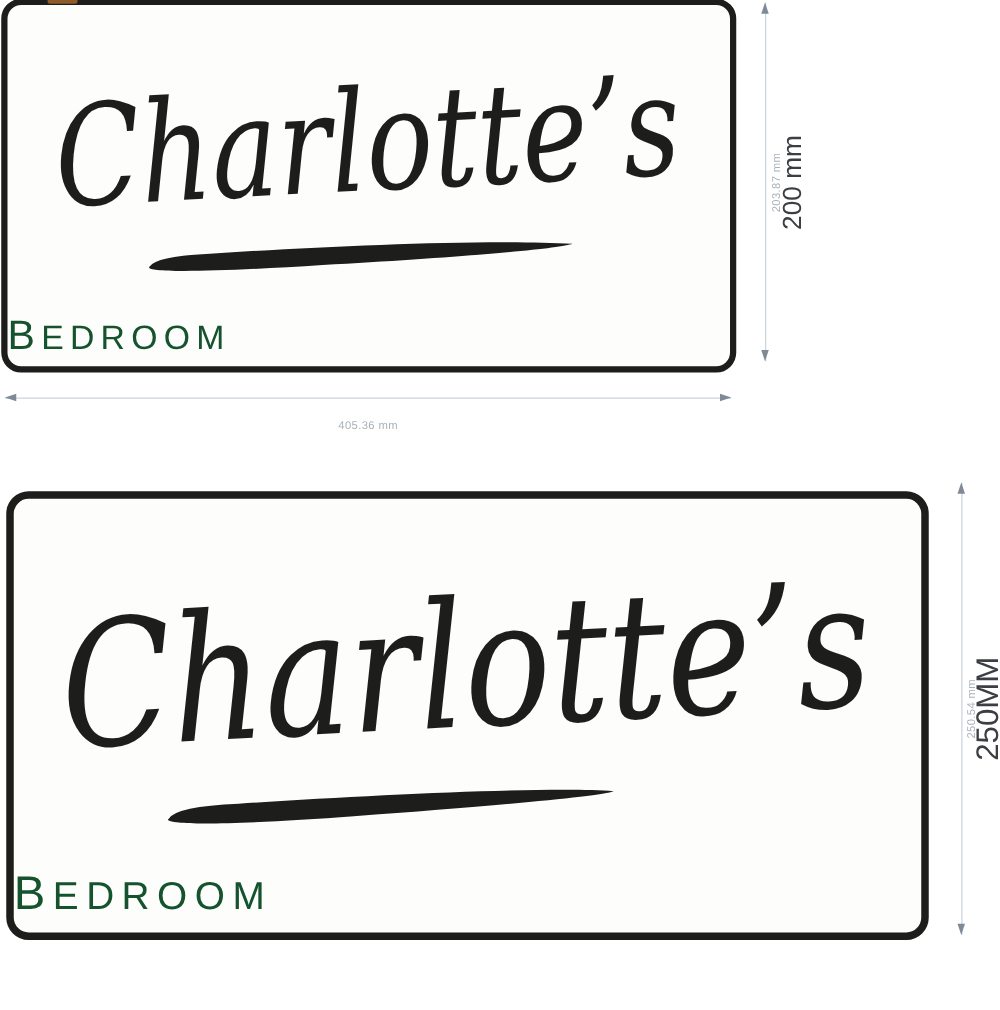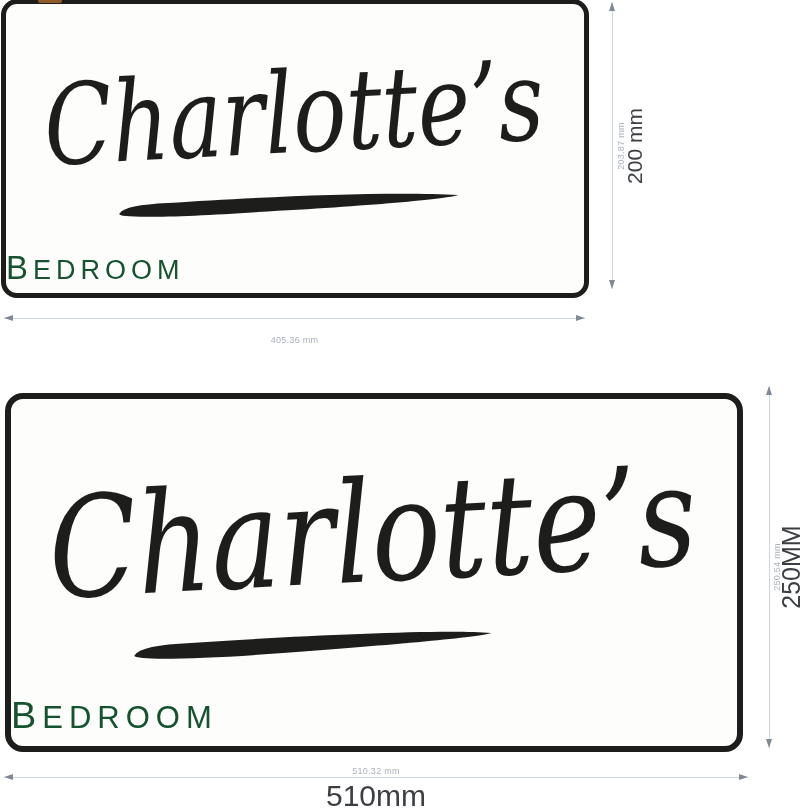--- a/index.html
+++ b/index.html
@@ -133,21 +133,14 @@
   </div>
 
   <div class="dim dim-v-bottom">
     <div class="dim-line-v"></div>
     <div class="arr arr-up"></div>
     <div class="arr arr-down"></div>
     <div class="dim-small vrot">250.54 mm</div>
     <div class="dim-big vrot">250MM</div>
   </div>
 
-  <div class="dim dim-h-bottom">
-    <div class="dim-line-h"></div>
-    <div class="arr arr-left"></div>
-    <div class="arr arr-right"></div>
-    <div class="dim-small center-h">510.32 mm</div>
-    <div class="dim-big center-h">510mm</div>
-  </div>
 
 </div>
 
 </body></html>

